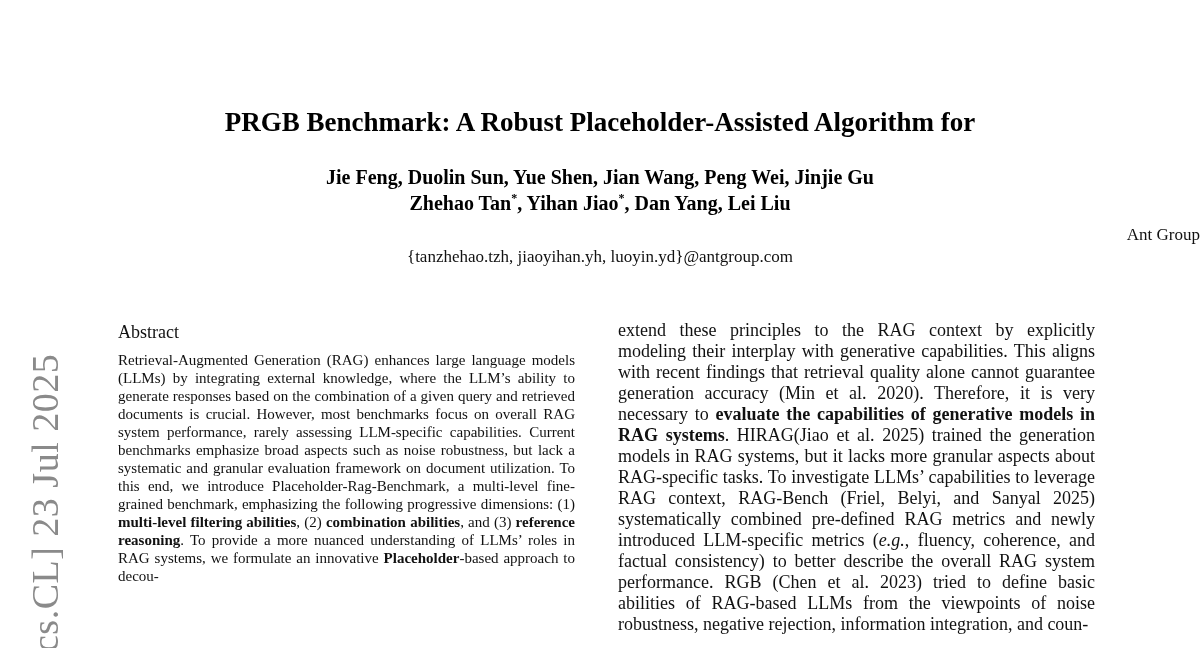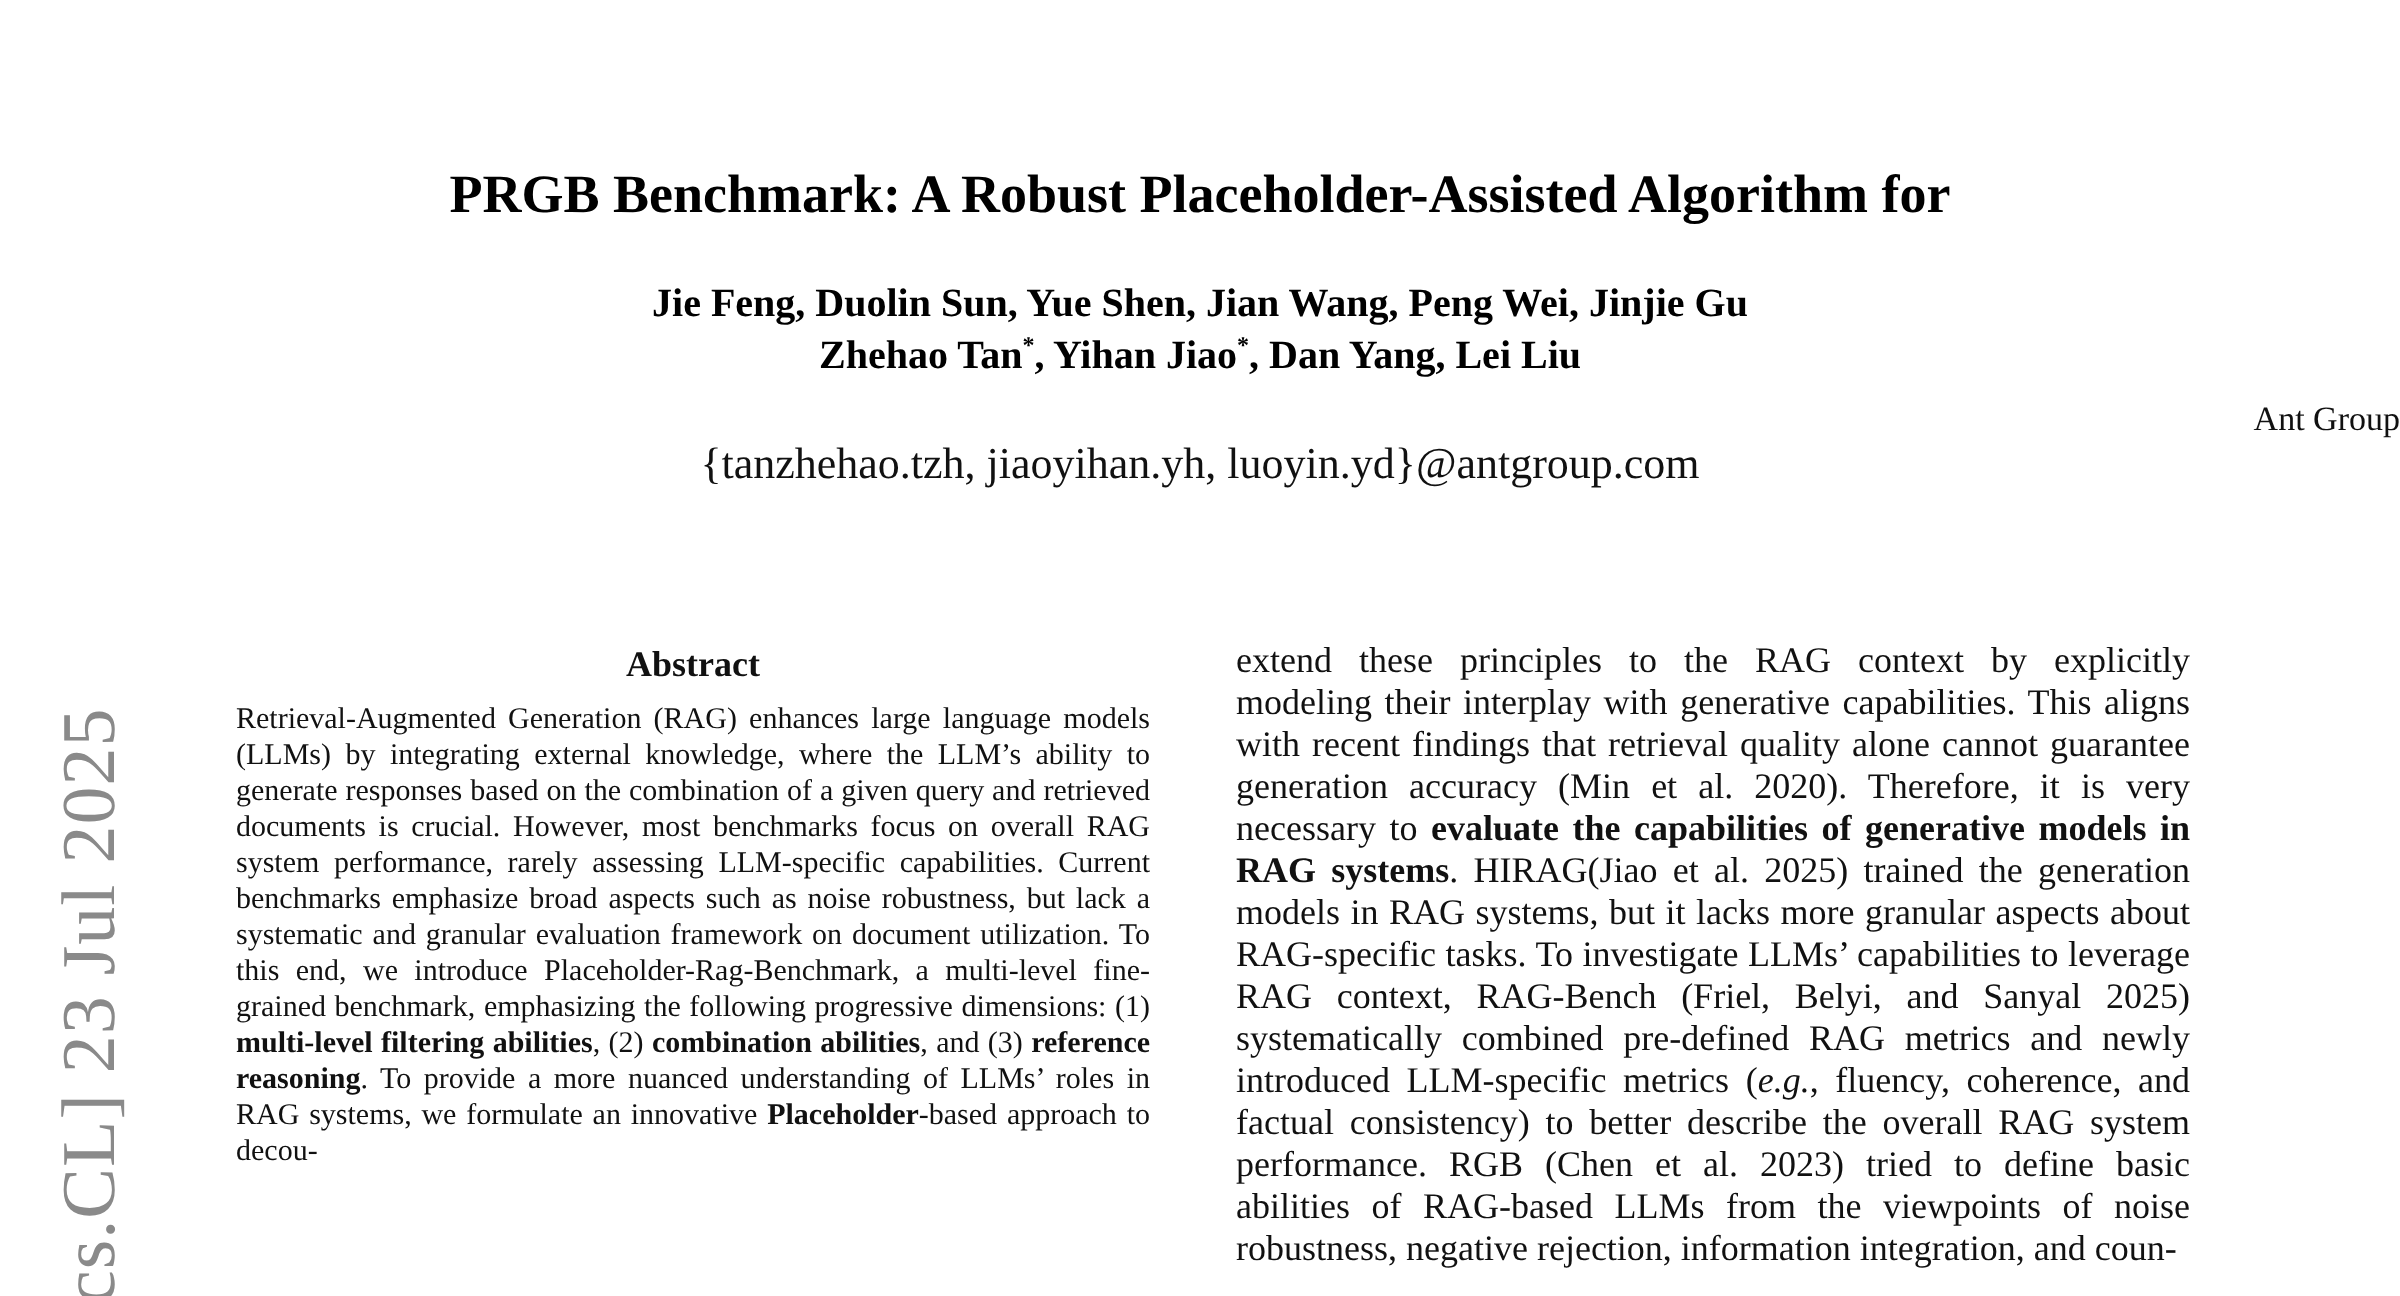--- a/index.html
+++ b/index.html
@@ -22,21 +22,21 @@
     top: 652px;
     transform: rotate(-90deg);
     transform-origin: 0 0;
     font-size: 38px;
     line-height: 1;
     color: #8a8a8a;
     white-space: nowrap;
     letter-spacing: 0.5px;
   }
   .title-block {
-    padding-top: 82px;
+    padding-top: 107px;
     text-align: center;
     font-weight: bold;
     font-size: 27px;
     line-height: 30px;
     color: #000000;
   }
   .authors-block {
     margin-top: 27px;
     text-align: center;
     font-weight: bold;
@@ -46,39 +46,39 @@
   }
   .affiliation {
     margin-top: 9px;
     text-align: right;
     font-size: 17px;
     line-height: 19px;
   }
   .email {
     margin-top: 3px;
     text-align: center;
-    font-size: 22px;
+    font-size: 17px;
     line-height: 19px;
   }
   .columns {
     position: absolute;
     left: 98px;
     top: 318px;
     bottom: 0;
     display: flex;
     gap: 43px;
     overflow: hidden;
   }
   .col-left  { width: 477px; overflow: hidden; }
   .col-right { width: 477px; overflow: hidden; }
   .abstract-head {
     width: 457px;
     margin-left: 20px;
-    text-align: center;
-    font-weight: bold;
+    text-align: left;
+    font-weight: normal;
     font-size: 18px;
     line-height: 20px;
     padding-top: 4px;
   }
   .abstract-body {
     width: 457px;
     margin-left: 20px;
     margin-top: 9px;
     font-size: 15px;
     line-height: 18px;

